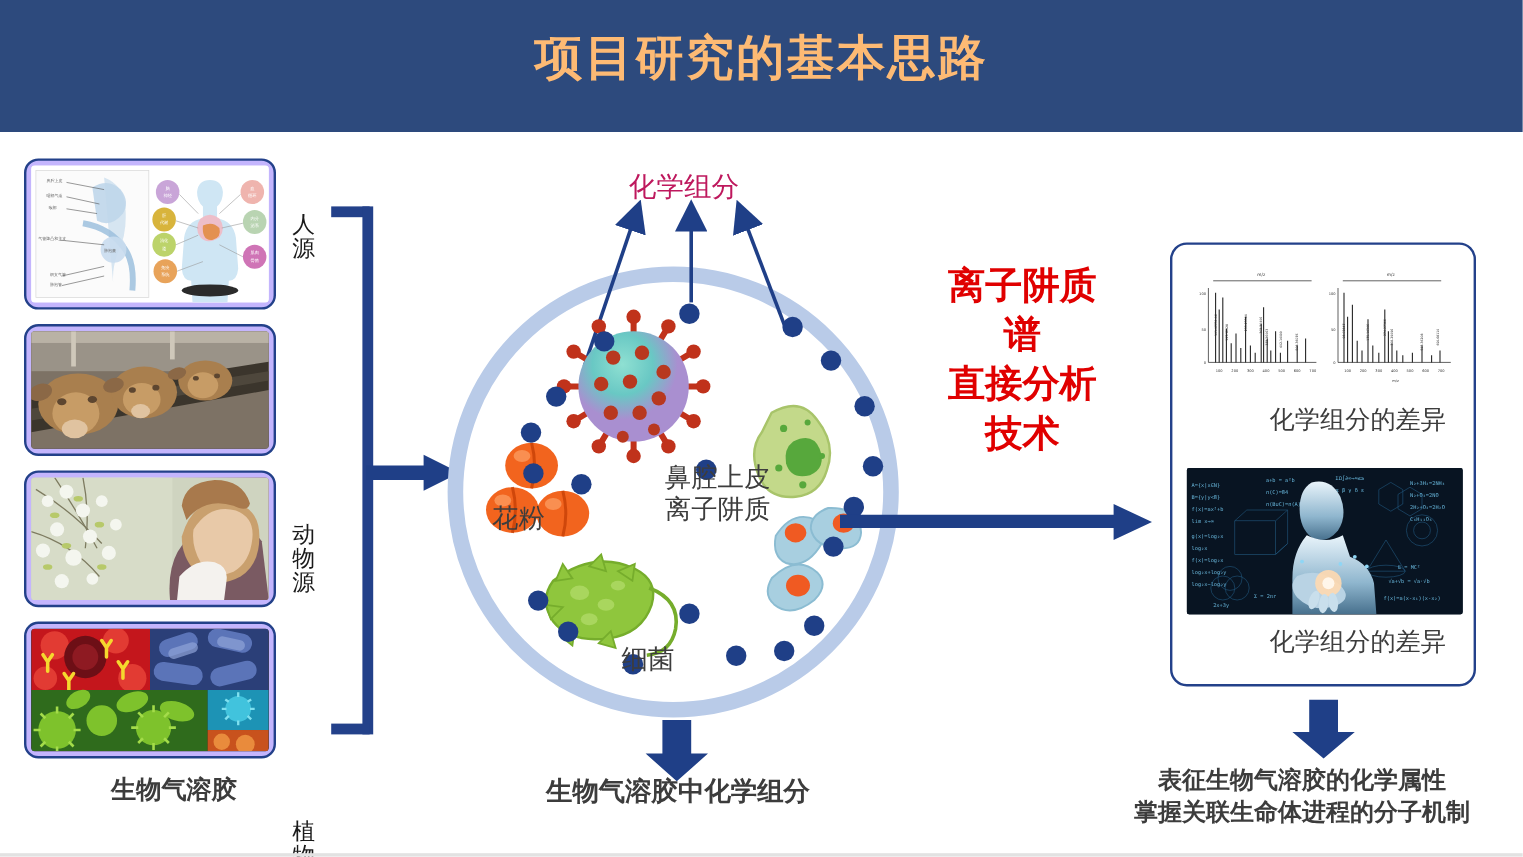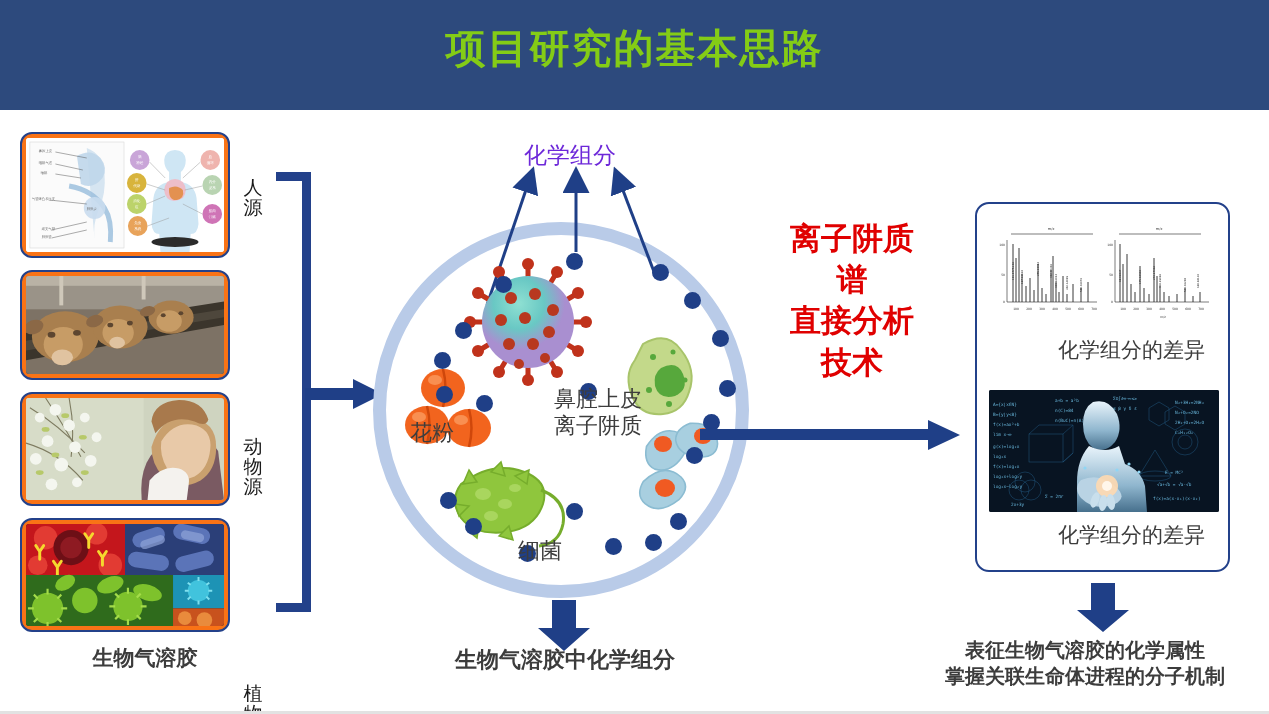--- a/index.html
+++ b/index.html
@@ -12,29 +12,29 @@
   .slide{position:absolute;inset:0;background:#fff;}
   .bottom-rule{position:absolute;left:0;bottom:0;width:1269px;height:3px;background:#e2e2e2;}
 
   
   .header{
     position:absolute;left:0;top:0;width:1269px;height:110px;
     background:#2d4a7d;
   }
   .header-title{
     position:absolute;left:0;top:21px;width:1269px;text-align:center;
-    color:#84cc16;font-size:40px;font-weight:bold;letter-spacing:2px;
+    color:#fdba74;font-size:40px;font-weight:bold;letter-spacing:2px;
     font-family:"DejaVu Sans","Liberation Sans",sans-serif;
   }
 
   
   .left-col{position:absolute;left:20px;top:132px;width:245px;}
   .src-card{
     position:absolute;left:0;width:210px;
-    border:2px solid #23418a;border-radius:12px;background:#f97316;
+    border:2px solid #23418a;border-radius:12px;background:#c4b5fd;
     box-sizing:border-box;padding:4px;
   }
   .src-card .thumb{width:100%;height:100%;border-radius:3px;overflow:hidden;position:relative;}
   .src-label{
     position:absolute;left:218px;width:26px;
     font-size:19px;color:#1a1a1a;line-height:1.05;text-align:center;
     font-family:"DejaVu Sans","Liberation Sans",sans-serif;
   }
   .bio-caption{
     position:absolute;left:0;top:512px;width:250px;text-align:center;
@@ -58,21 +58,21 @@
 
   
   .circle{
     position:absolute;left:373px;top:222px;width:376px;height:376px;
     border:13px solid #b9cbe8;border-radius:50%;background:#ffffff;
     box-sizing:border-box;
   }
   .dot{position:absolute;width:17px;height:17px;border-radius:50%;background:#1f3f87;}
   .chem-label{
     position:absolute;left:470px;top:140px;width:200px;text-align:center;
-    font-size:23px;color:#6d28d9;
+    font-size:23px;color:#be185d;
     font-family:"DejaVu Sans","Liberation Sans",sans-serif;
   }
   .inner-label{
     position:absolute;font-size:22px;color:#3d3d3d;line-height:1.22;text-align:center;
     font-family:"DejaVu Sans","Liberation Sans",sans-serif;
   }
   .lbl-pollen{left:392px;top:420px;width:80px;}
   .lbl-debris{left:528px;top:386px;width:140px;}
   .lbl-bacteria{left:500px;top:502px;width:80px;margin-top:36px;}
 

